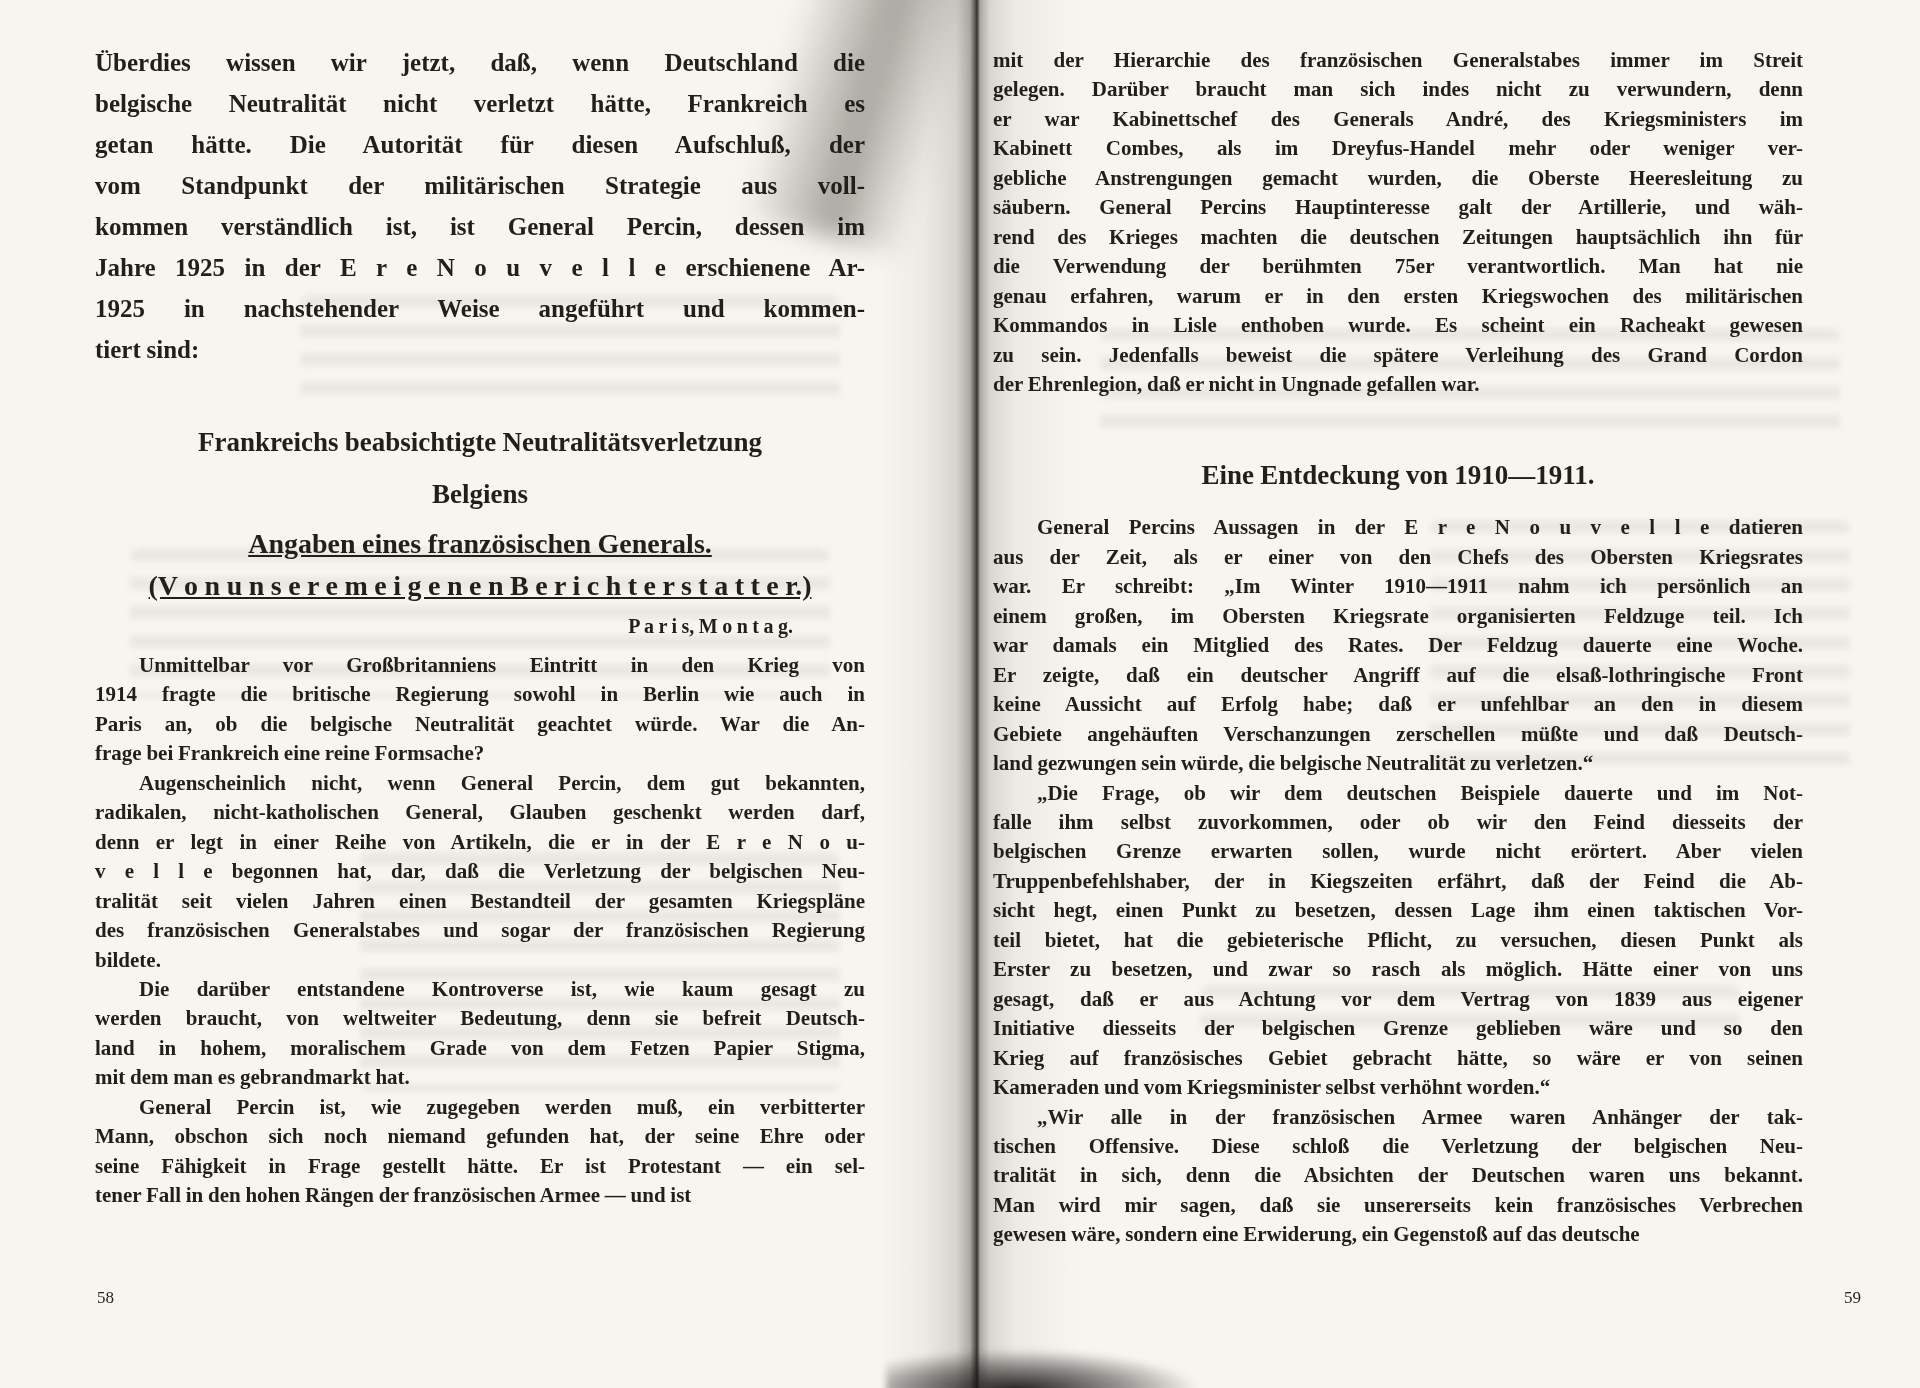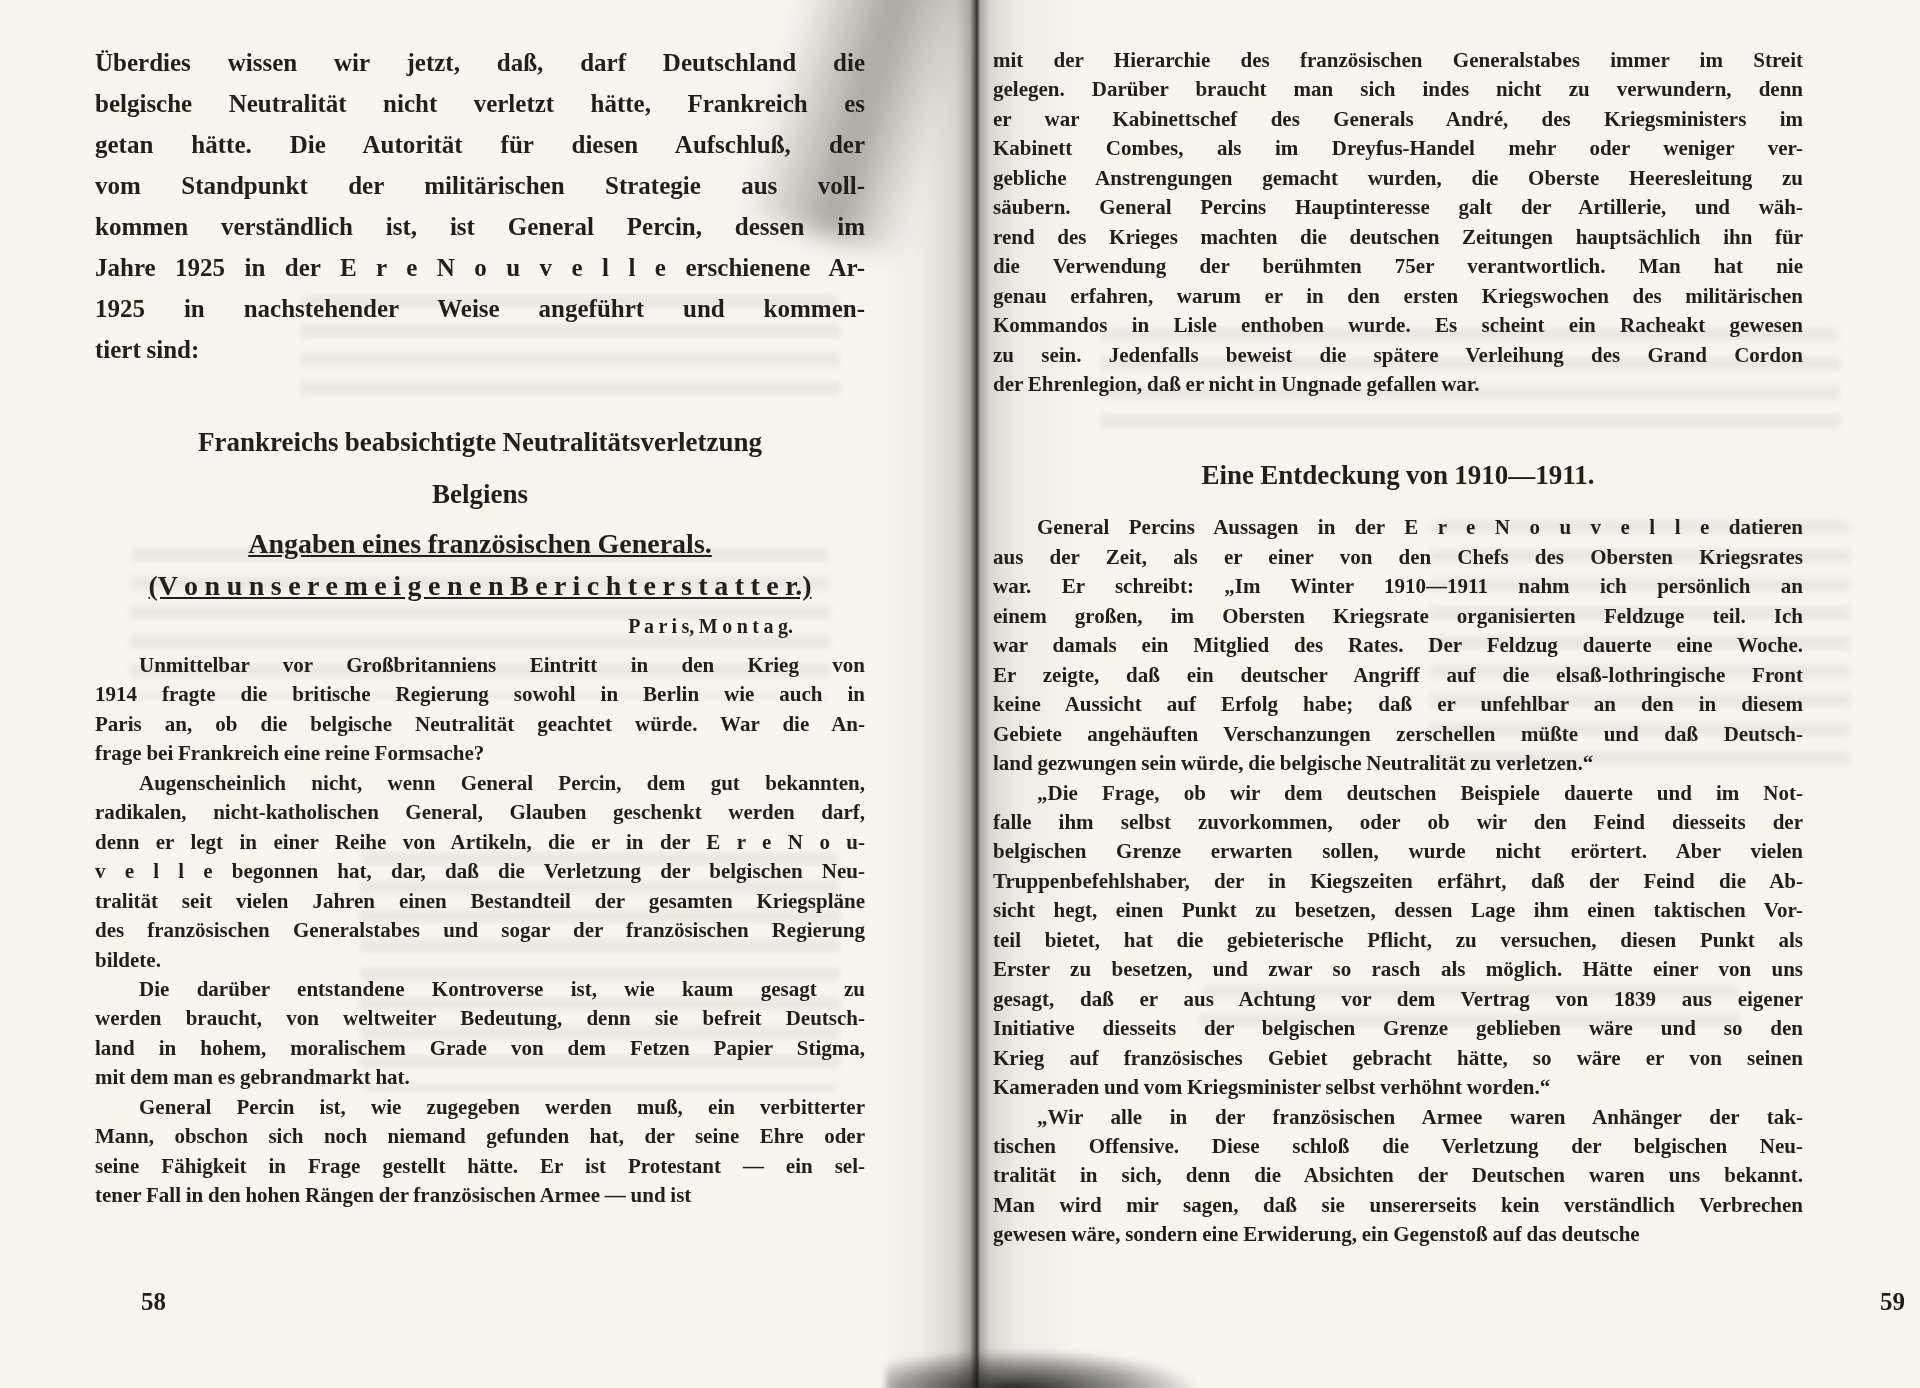--- a/index.html
+++ b/index.html
@@ -46,21 +46,21 @@
   #left-col .blk:nth-child(4){margin-top:13px;}
   #left-col .blk:nth-child(5){margin-top:12px;}
   #left-col .blk:nth-child(6){margin-top:11px;}
 
   #right-col .blk:nth-child(1){margin-top:46px;}
   #right-col .blk:nth-child(2){margin-top:50px;}
   #right-col .blk:nth-child(3){margin-top:12px;}
 
   .page-number{
     position:absolute;z-index:3;
-    font-size:25px;font-weight:700;margin-left:44px;
+    font-size:17px;font-weight:400;
   }
   #pageno-left{left:97px;top:1288px;}
   #pageno-right{left:1051px;top:1288px;width:810px;text-align:right;}
 
   
   .gutter{
     position:absolute;z-index:2;left:880px;top:0;width:200px;height:1388px;
     background:linear-gradient(90deg,
       rgba(120,114,106,0) 0%,
       rgba(120,114,106,0.08) 22%,
@@ -105,21 +105,21 @@
 <div class="ghost" style="left:1100px;top:328px;width:740px;height:105px;"></div>
 <div class="ghost" style="left:1430px;top:520px;width:420px;height:250px;"></div>
 <div class="ghost" style="left:1200px;top:985px;width:540px;height:55px;"></div>
 
 <div class="gutter-top"></div>
 <div class="gutter"></div>
 <div class="gutter-blob"></div>
 
 <div class="page-col" id="left-col">
     <div class="blk blk-para-large">
-      <div class="ln ln-first">Überdies wissen wir jetzt, daß, darf Deutschland die</div>
+      <div class="ln ln-first">Überdies wissen wir jetzt, daß, wenn Deutschland die</div>
       <div class="ln">belgische Neutralität nicht verletzt hätte, Frankreich es</div>
       <div class="ln">getan hätte. Die Autorität für diesen Aufschluß, der</div>
       <div class="ln">vom Standpunkt der militärischen Strategie aus voll-</div>
       <div class="ln">kommen verständlich ist, ist General Percin, dessen im</div>
       <div class="ln">Jahre 1925 in der E r e  N o u v e l l e erschienene Ar-</div>
       <div class="ln">1925 in nachstehender Weise angeführt und kommen-</div>
       <div class="ln ln-last">tiert sind:</div>
     </div>
     <div class="blk blk-heading">
       <div class="ln ln-first">Frankreichs beabsichtigte Neutralitätsverletzung</div>
@@ -203,17 +203,17 @@
       <div class="ln">Erster zu besetzen, und zwar so rasch als möglich. Hätte einer von uns</div>
       <div class="ln">gesagt, daß er aus Achtung vor dem Vertrag von 1839 aus eigener</div>
       <div class="ln">Initiative diesseits der belgischen Grenze geblieben wäre und so den</div>
       <div class="ln">Krieg auf französisches Gebiet gebracht hätte, so wäre er von seinen</div>
       <div class="ln ln-last">Kameraden und vom Kriegsminister selbst verhöhnt worden.“</div>
     </div>
     <div class="blk blk-para indent">
       <div class="ln ln-first">„Wir alle in der französischen Armee waren Anhänger der tak-</div>
       <div class="ln">tischen Offensive. Diese schloß die Verletzung der belgischen Neu-</div>
       <div class="ln">tralität in sich, denn die Absichten der Deutschen waren uns bekannt.</div>
-      <div class="ln">Man wird mir sagen, daß sie unsererseits kein verständlich Verbrechen</div>
+      <div class="ln">Man wird mir sagen, daß sie unsererseits kein französisches Verbrechen</div>
       <div class="ln ln-last">gewesen wäre, sondern eine Erwiderung, ein Gegenstoß auf das deutsche</div>
     </div>
   </div>
 <div class="page-number" id="pageno-right">59</div>
 
 </body></html>

